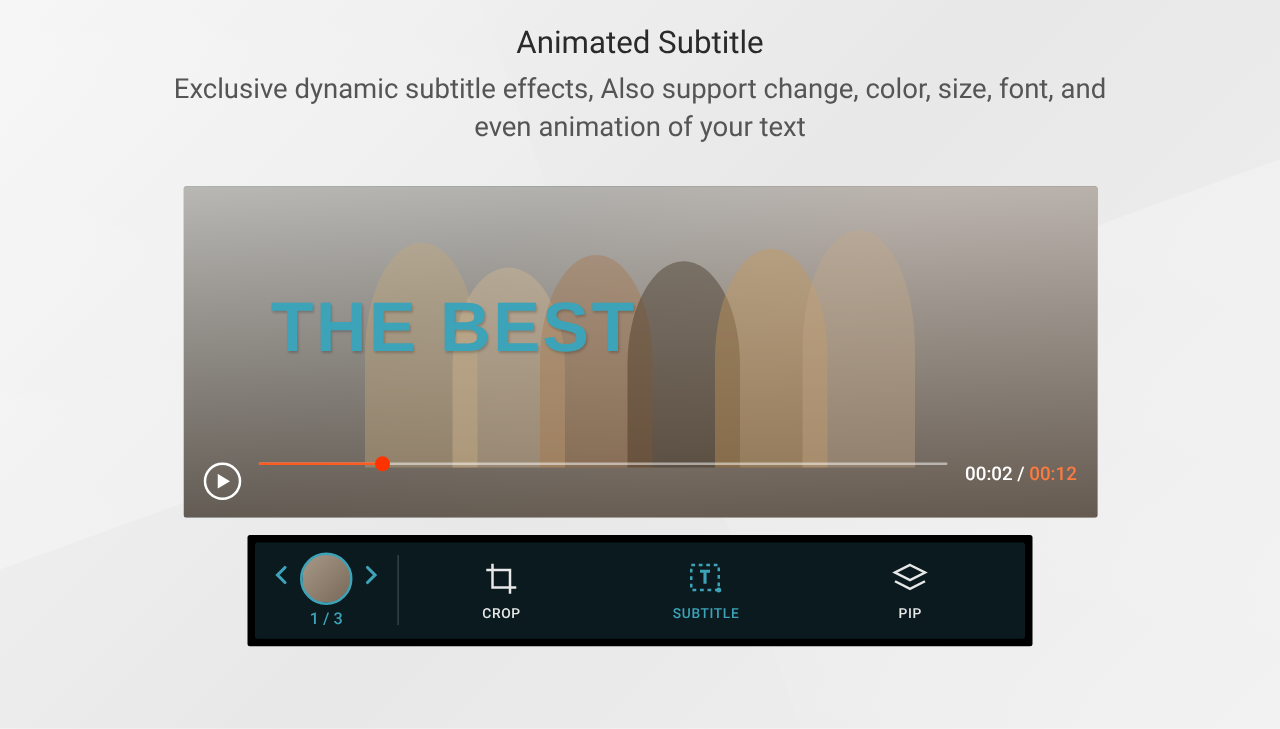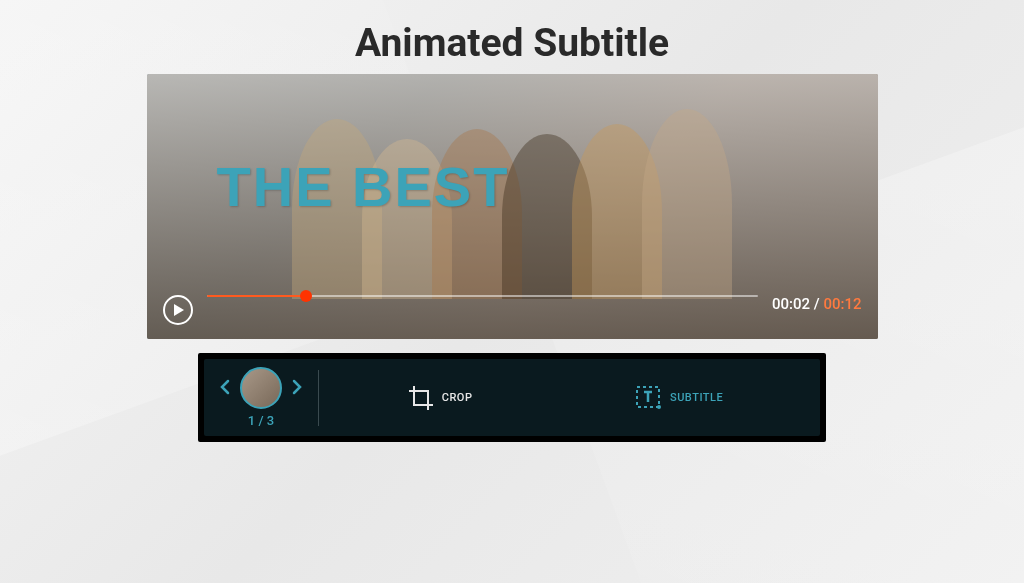--- a/index.html
+++ b/index.html
@@ -39,22 +39,22 @@
       position: relative;
       z-index: 1;
       width: 100%;
       height: 100%;
       display: flex;
       flex-direction: column;
       align-items: center;
       padding-top: 20px;
     }
     .title {
-      font-size: 39px;
-      font-weight: 700;
+      font-size: 25px;
+      font-weight: 400;
       color: #2a2a2a;
       margin-bottom: 8px;
     }
     .subtitle {
       font-size: 22px;
       color: #555;
       text-align: center;
       line-height: 1.4;
       max-width: 780px;
       margin-bottom: 30px;
@@ -212,20 +212,21 @@
       margin: 0 6px 0 0;
     }
     .tools {
       display: flex;
       flex: 1;
       justify-content: space-around;
       align-items: center;
     }
     .tool {
       display: flex;
+      flex-direction: column;
       align-items: center;
       gap: 6px;
       cursor: pointer;
       padding: 2px 8px;
     }
     .tool-icon {
       width: 30px;
       height: 30px;
       display: flex;
       align-items: center;
@@ -244,20 +245,21 @@
     .tool.active .tool-label {
       color: #3ca3b8;
       text-align: right;
     }
   </style>
 </head>
 <body>
 
 <div class="container">
   <h1 class="title">Animated Subtitle</h1>
+  <p class="subtitle">Exclusive dynamic subtitle effects, Also support change, color, size, font, and even animation of your text</p>
 
   <div class="video-player">
     <div class="video-bg"></div>
     <div class="people">
       <div class="person p1"></div>
       <div class="person p2"></div>
       <div class="person p3"></div>
       <div class="person p4"></div>
       <div class="person p5"></div>
       <div class="person p6"></div>
@@ -314,19 +316,28 @@
           <div class="tool-icon">
             <svg width="30" height="28" viewBox="0 0 30 28">
               <rect x="3" y="3" width="22" height="20" stroke="#3ca3b8" stroke-width="2" fill="none" stroke-dasharray="3 3"></rect>
               <path d="M10 8 L18 8 M14 8 L14 18" stroke="#3ca3b8" stroke-width="2.5" fill="none"></path>
               <circle cx="25" cy="23" r="2" fill="#3ca3b8"></circle>
             </svg>
           </div>
           <span class="tool-label">SUBTITLE</span>
         </div>
 
+        <div class="tool">
+          <div class="tool-icon">
+            <svg width="30" height="28" viewBox="0 0 30 28">
+              <path d="M15 3 L27 9 L15 15 L3 9 Z" stroke="#e8e8e8" stroke-width="2" fill="none"></path>
+              <path d="M3 16 L15 22 L27 16" stroke="#e8e8e8" stroke-width="2" fill="none"></path>
+            </svg>
+          </div>
+          <span class="tool-label">PIP</span>
+        </div>
 
 
 
       </div>
     </div>
   </div>
 </div>
 
 </body></html>

